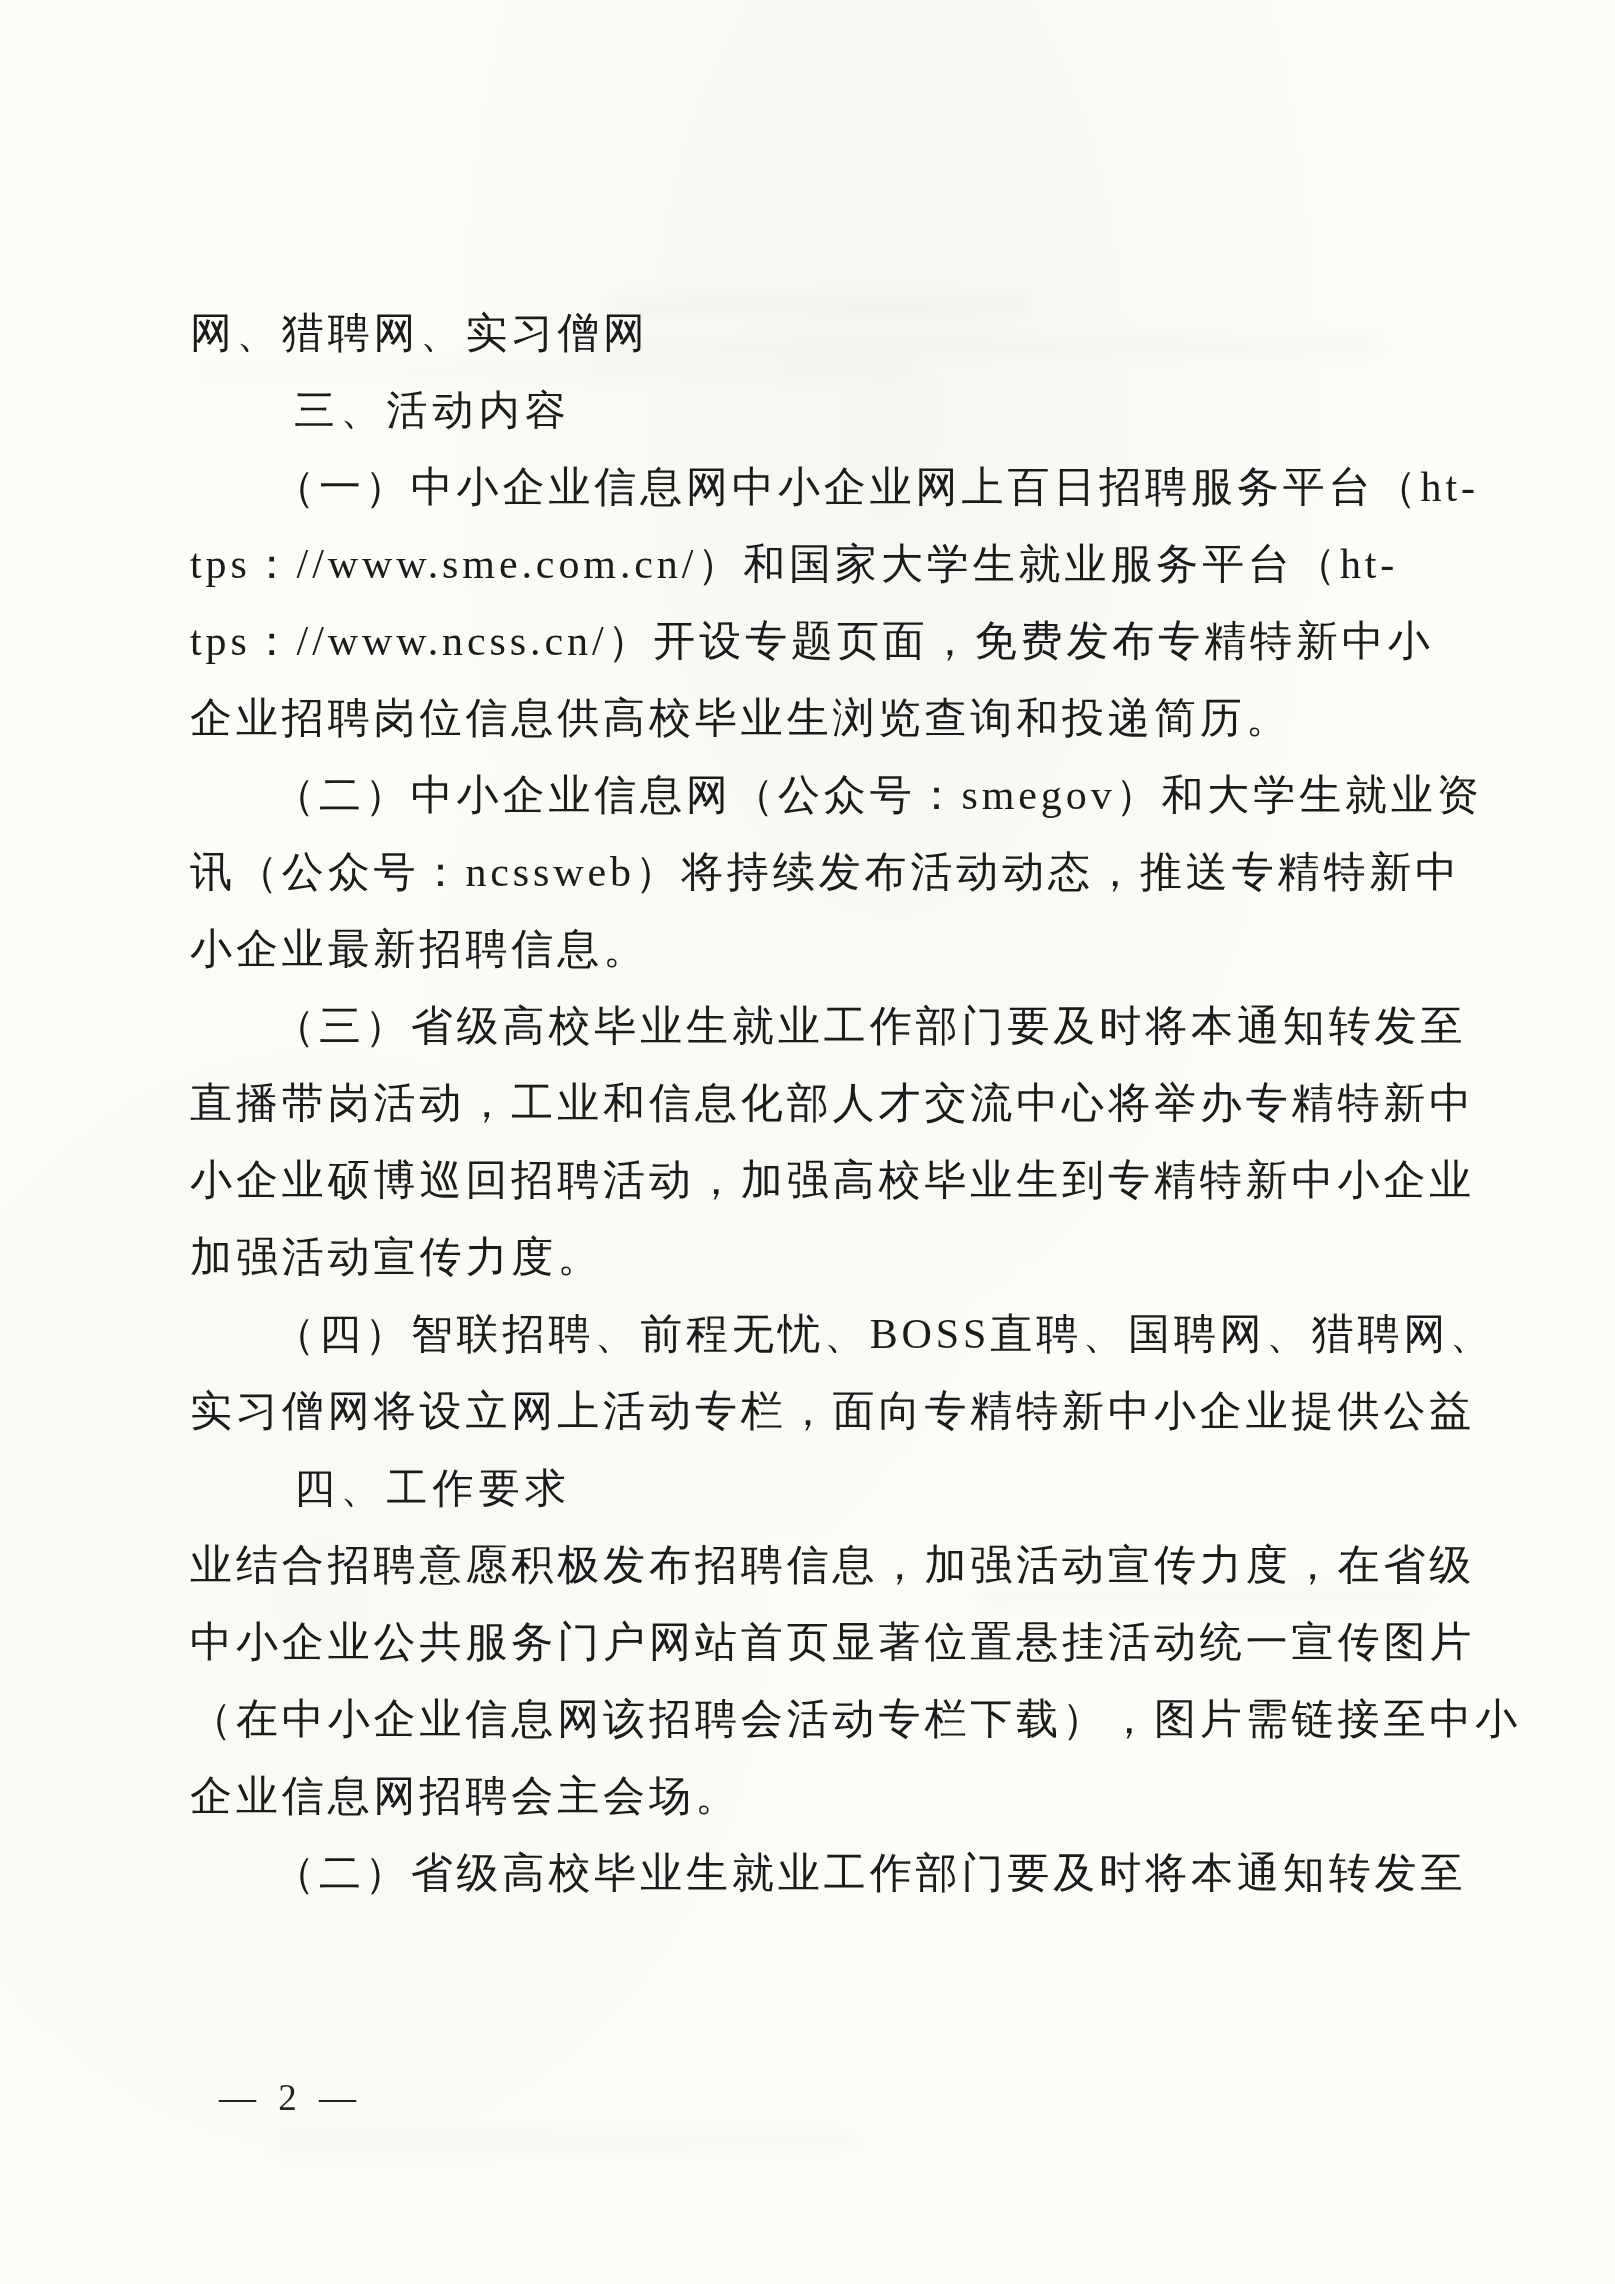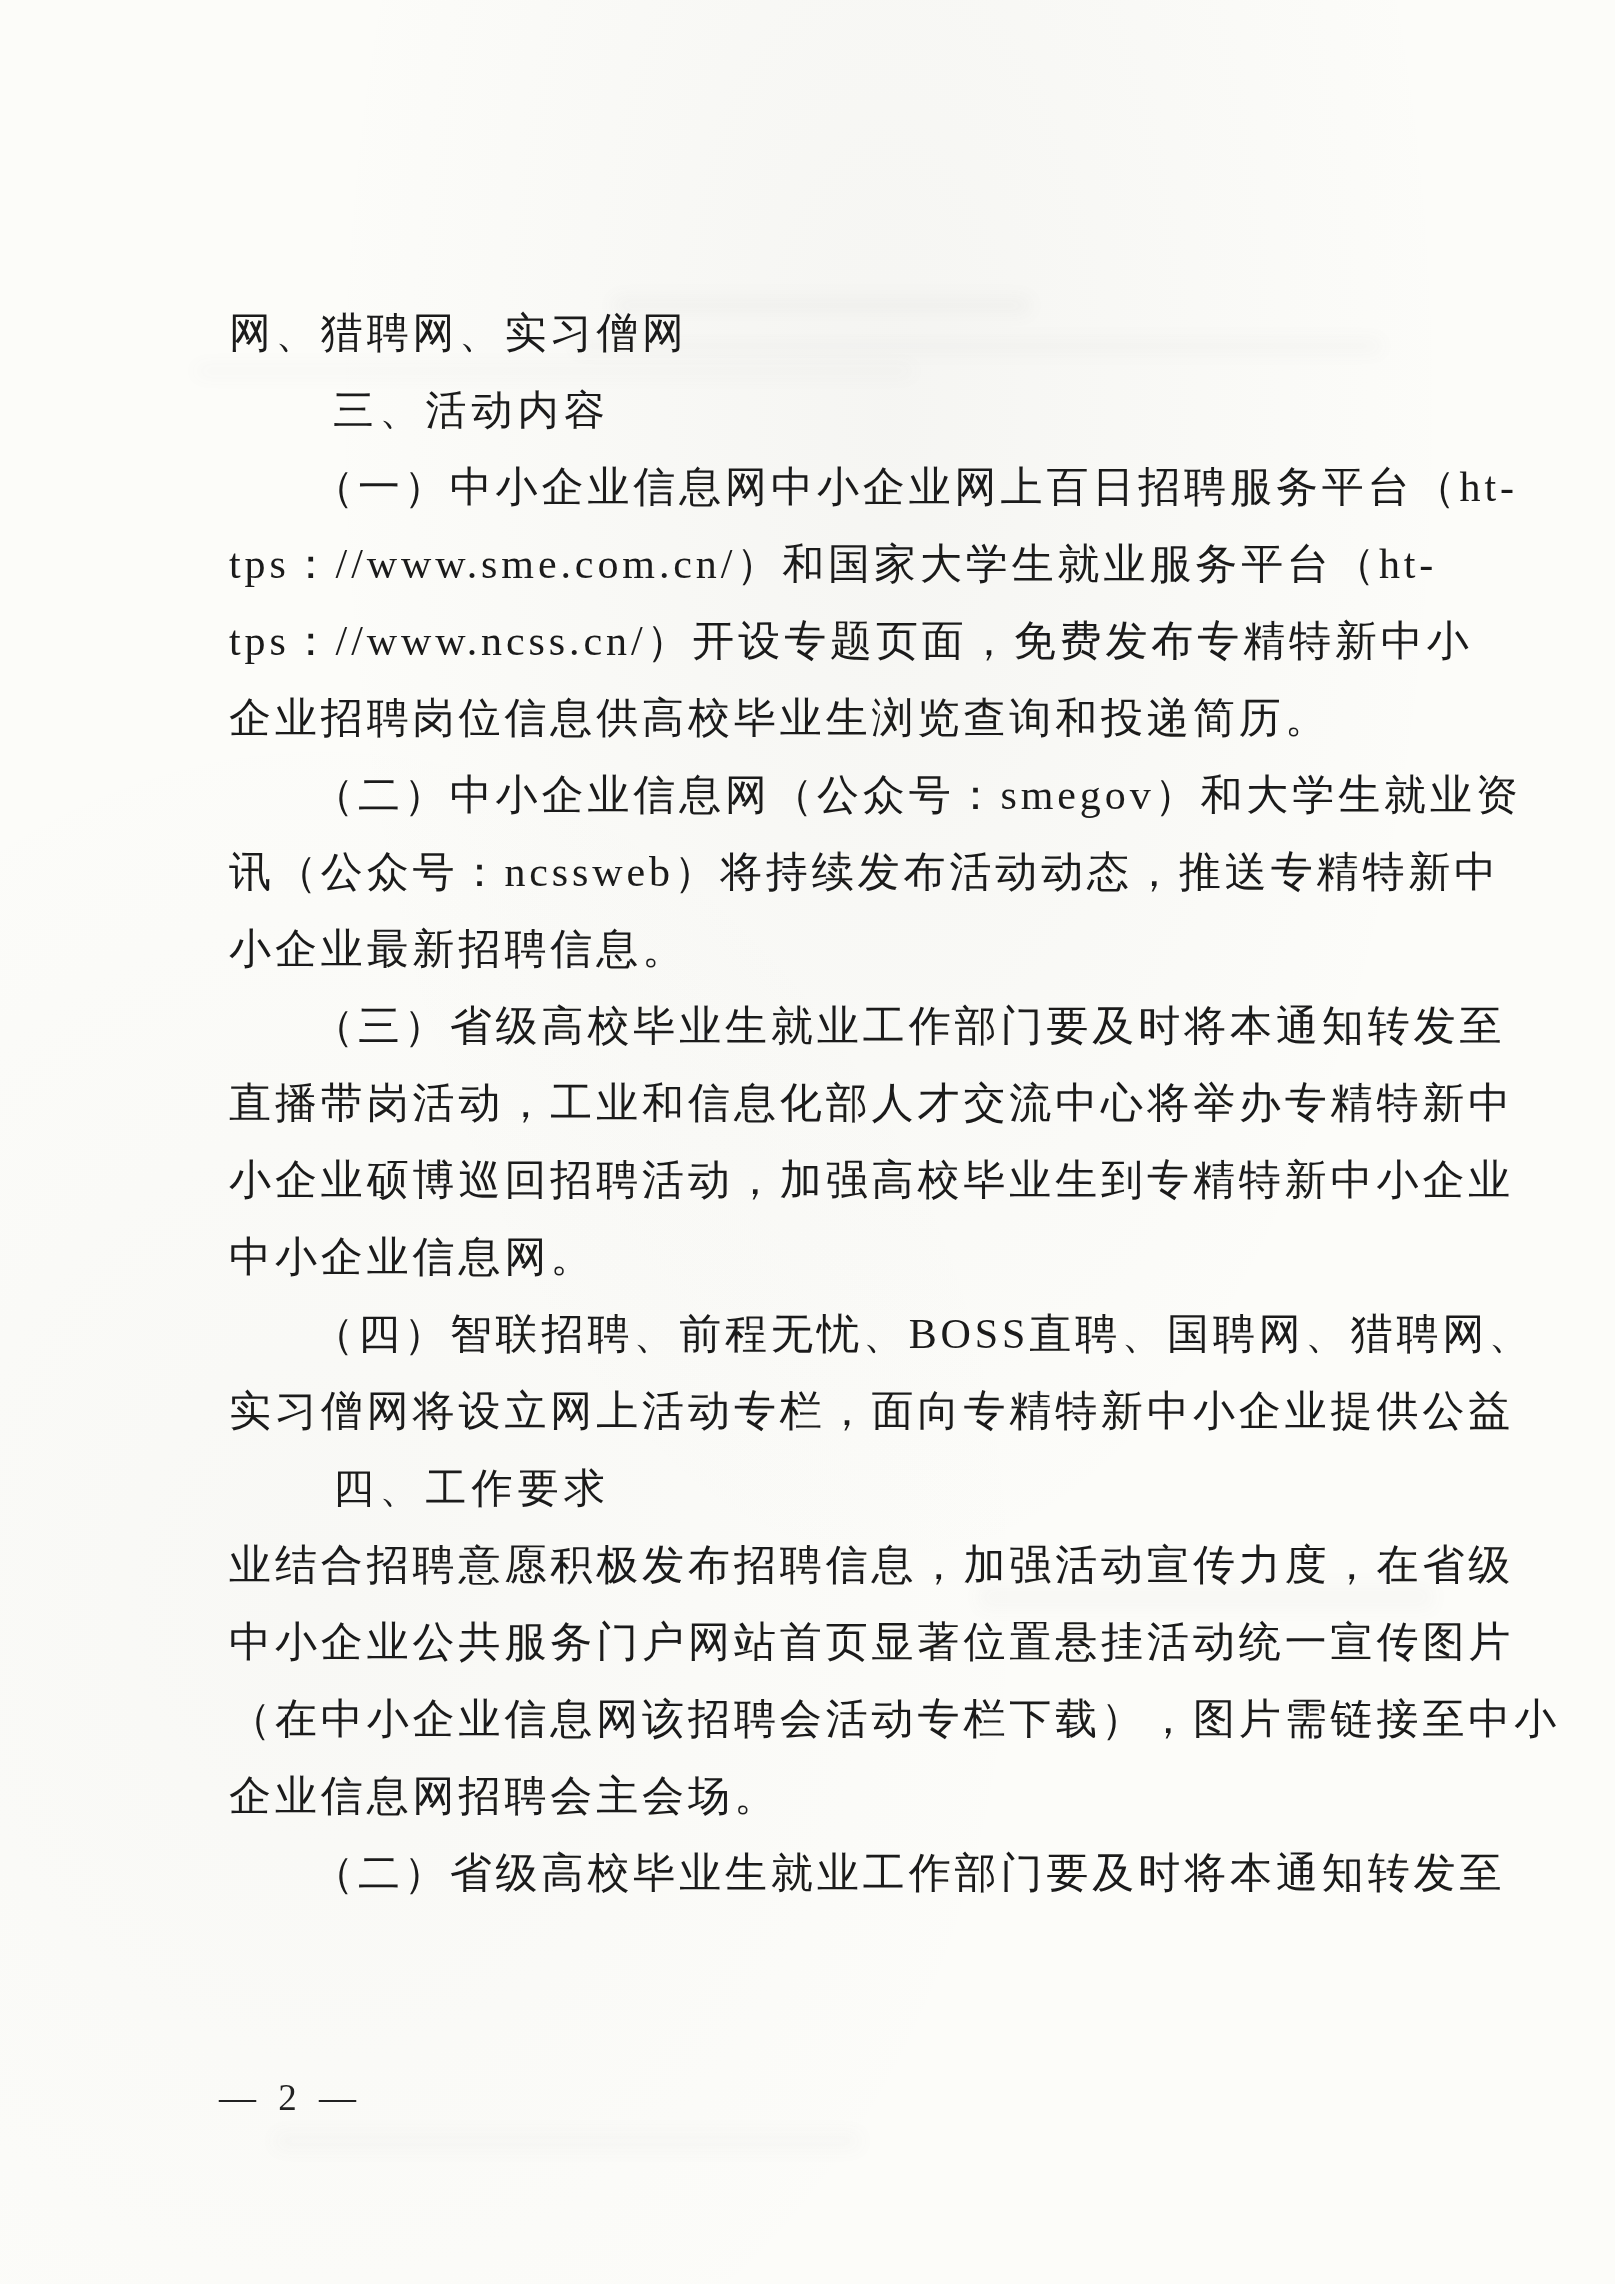--- a/index.html
+++ b/index.html
@@ -27,21 +27,20 @@
     width: 1252px;
   }
   .line {
     display: block;
     height: 77px;
     line-height: 77px;
     font-size: 42px;
     letter-spacing: 3.9px;
     white-space: nowrap;
     font-family: "Liberation Serif", "DejaVu Serif", serif;
-    margin-left: 39px;
   }
   .line.indent {
     padding-left: 83px;
   }
   .line.heading {
     padding-left: 104px;
     font-weight: 400;
     letter-spacing: 5.2px;
     font-family: "DejaVu Sans", "Liberation Sans", sans-serif;
     font-size: 41px;
@@ -86,21 +85,21 @@
     <div class="line indent">（一）中小企业信息网中小企业网上百日招聘服务平台（ht-</div>
     <div class="line">tps：//www.sme.com.cn/）和国家大学生就业服务平台（ht-</div>
     <div class="line">tps：//www.ncss.cn/）开设专题页面，免费发布专精特新中小</div>
     <div class="line">企业招聘岗位信息供高校毕业生浏览查询和投递简历。</div>
     <div class="line indent">（二）中小企业信息网（公众号：smegov）和大学生就业资</div>
     <div class="line">讯（公众号：ncssweb）将持续发布活动动态，推送专精特新中</div>
     <div class="line">小企业最新招聘信息。</div>
     <div class="line indent">（三）省级高校毕业生就业工作部门要及时将本通知转发至</div>
     <div class="line">直播带岗活动，工业和信息化部人才交流中心将举办专精特新中</div>
     <div class="line">小企业硕博巡回招聘活动，加强高校毕业生到专精特新中小企业</div>
-    <div class="line">中小企业信息网。</div>
+    <div class="line">加强活动宣传力度。</div>
     <div class="line indent">（四）智联招聘、前程无忧、BOSS直聘、国聘网、猎聘网、</div>
     <div class="line">实习僧网将设立网上活动专栏，面向专精特新中小企业提供公益</div>
     <div class="line heading">四、工作要求</div>
     <div class="line">业结合招聘意愿积极发布招聘信息，加强活动宣传力度，在省级</div>
     <div class="line">中小企业公共服务门户网站首页显著位置悬挂活动统一宣传图片</div>
     <div class="line">（在中小企业信息网该招聘会活动专栏下载），图片需链接至中小</div>
     <div class="line">企业信息网招聘会主会场。</div>
     <div class="line indent">（二）省级高校毕业生就业工作部门要及时将本通知转发至</div>
   </main>
 

